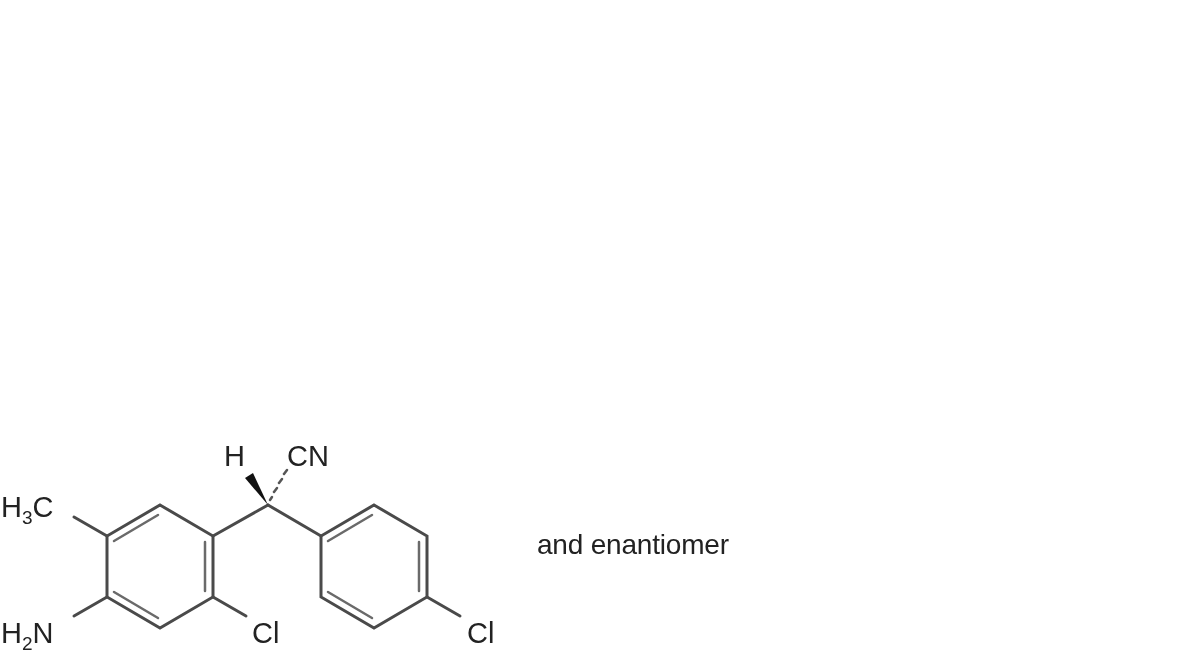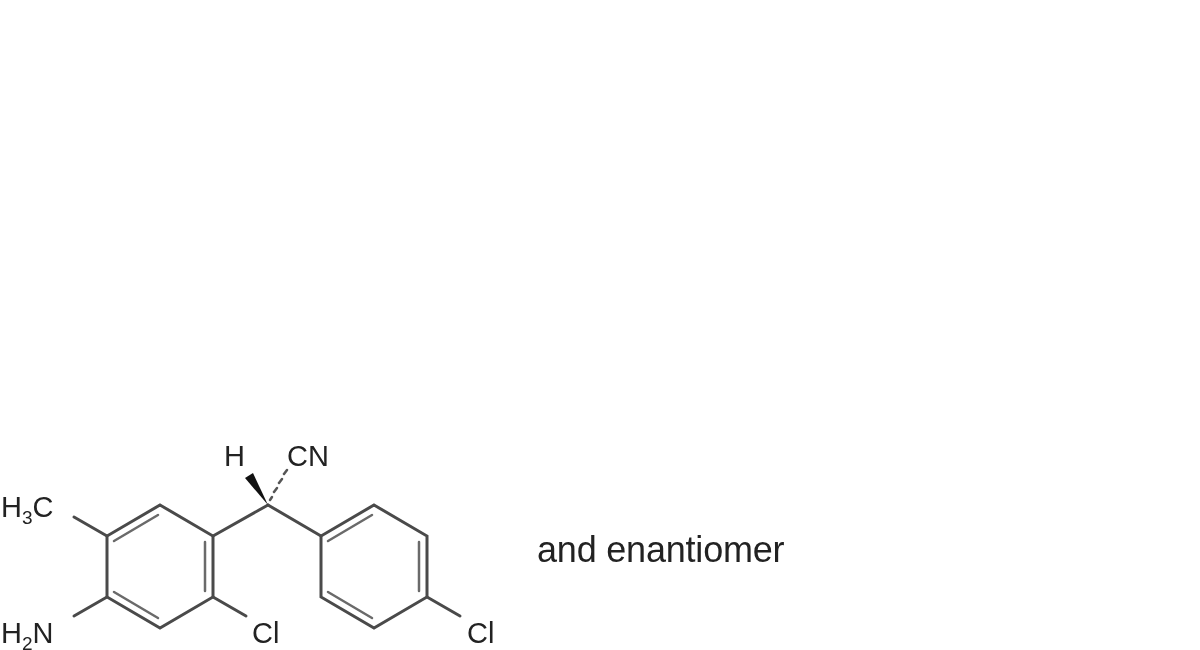--- a/index.html
+++ b/index.html
@@ -3,21 +3,21 @@
   <meta charset="utf-8">
   <style>
     html, body { margin: 0; padding: 0; background: #ffffff; }
     body { width: 1200px; height: 650px; position: relative; overflow: hidden;
            font-family: "Liberation Sans", sans-serif; }
     #structure { position: absolute; left: 0; top: 0; width: 1200px; height: 650px; }
     .bond { stroke: #4a4a4a; stroke-width: 3; fill: none; stroke-linecap: round; }
     .dbl  { stroke: #6a6a6a; stroke-width: 2.5; fill: none; stroke-linecap: round; }
     .lbl  { font-family: "Liberation Sans", sans-serif; fill: #222; font-size: 29px; }
     .sub  { font-size: 19px; }
-    .caption { position: absolute; left: 537px; top: 529px; font-size: 36px; color: #222;
+    .caption { position: absolute; left: 537px; top: 529px; font-size: 28px; color: #222;
                font-family: "Liberation Sans", sans-serif; letter-spacing: -0.2px; }
   </style>
 </head>
 <body>
 
 <svg id="structure" viewBox="0 0 1200 650" xmlns="http://www.w3.org/2000/svg">
 
   <g>
     <polygon class="bond" points="160,505 213,536 213,597 160,628 107,597 107,536"></polygon>
 

